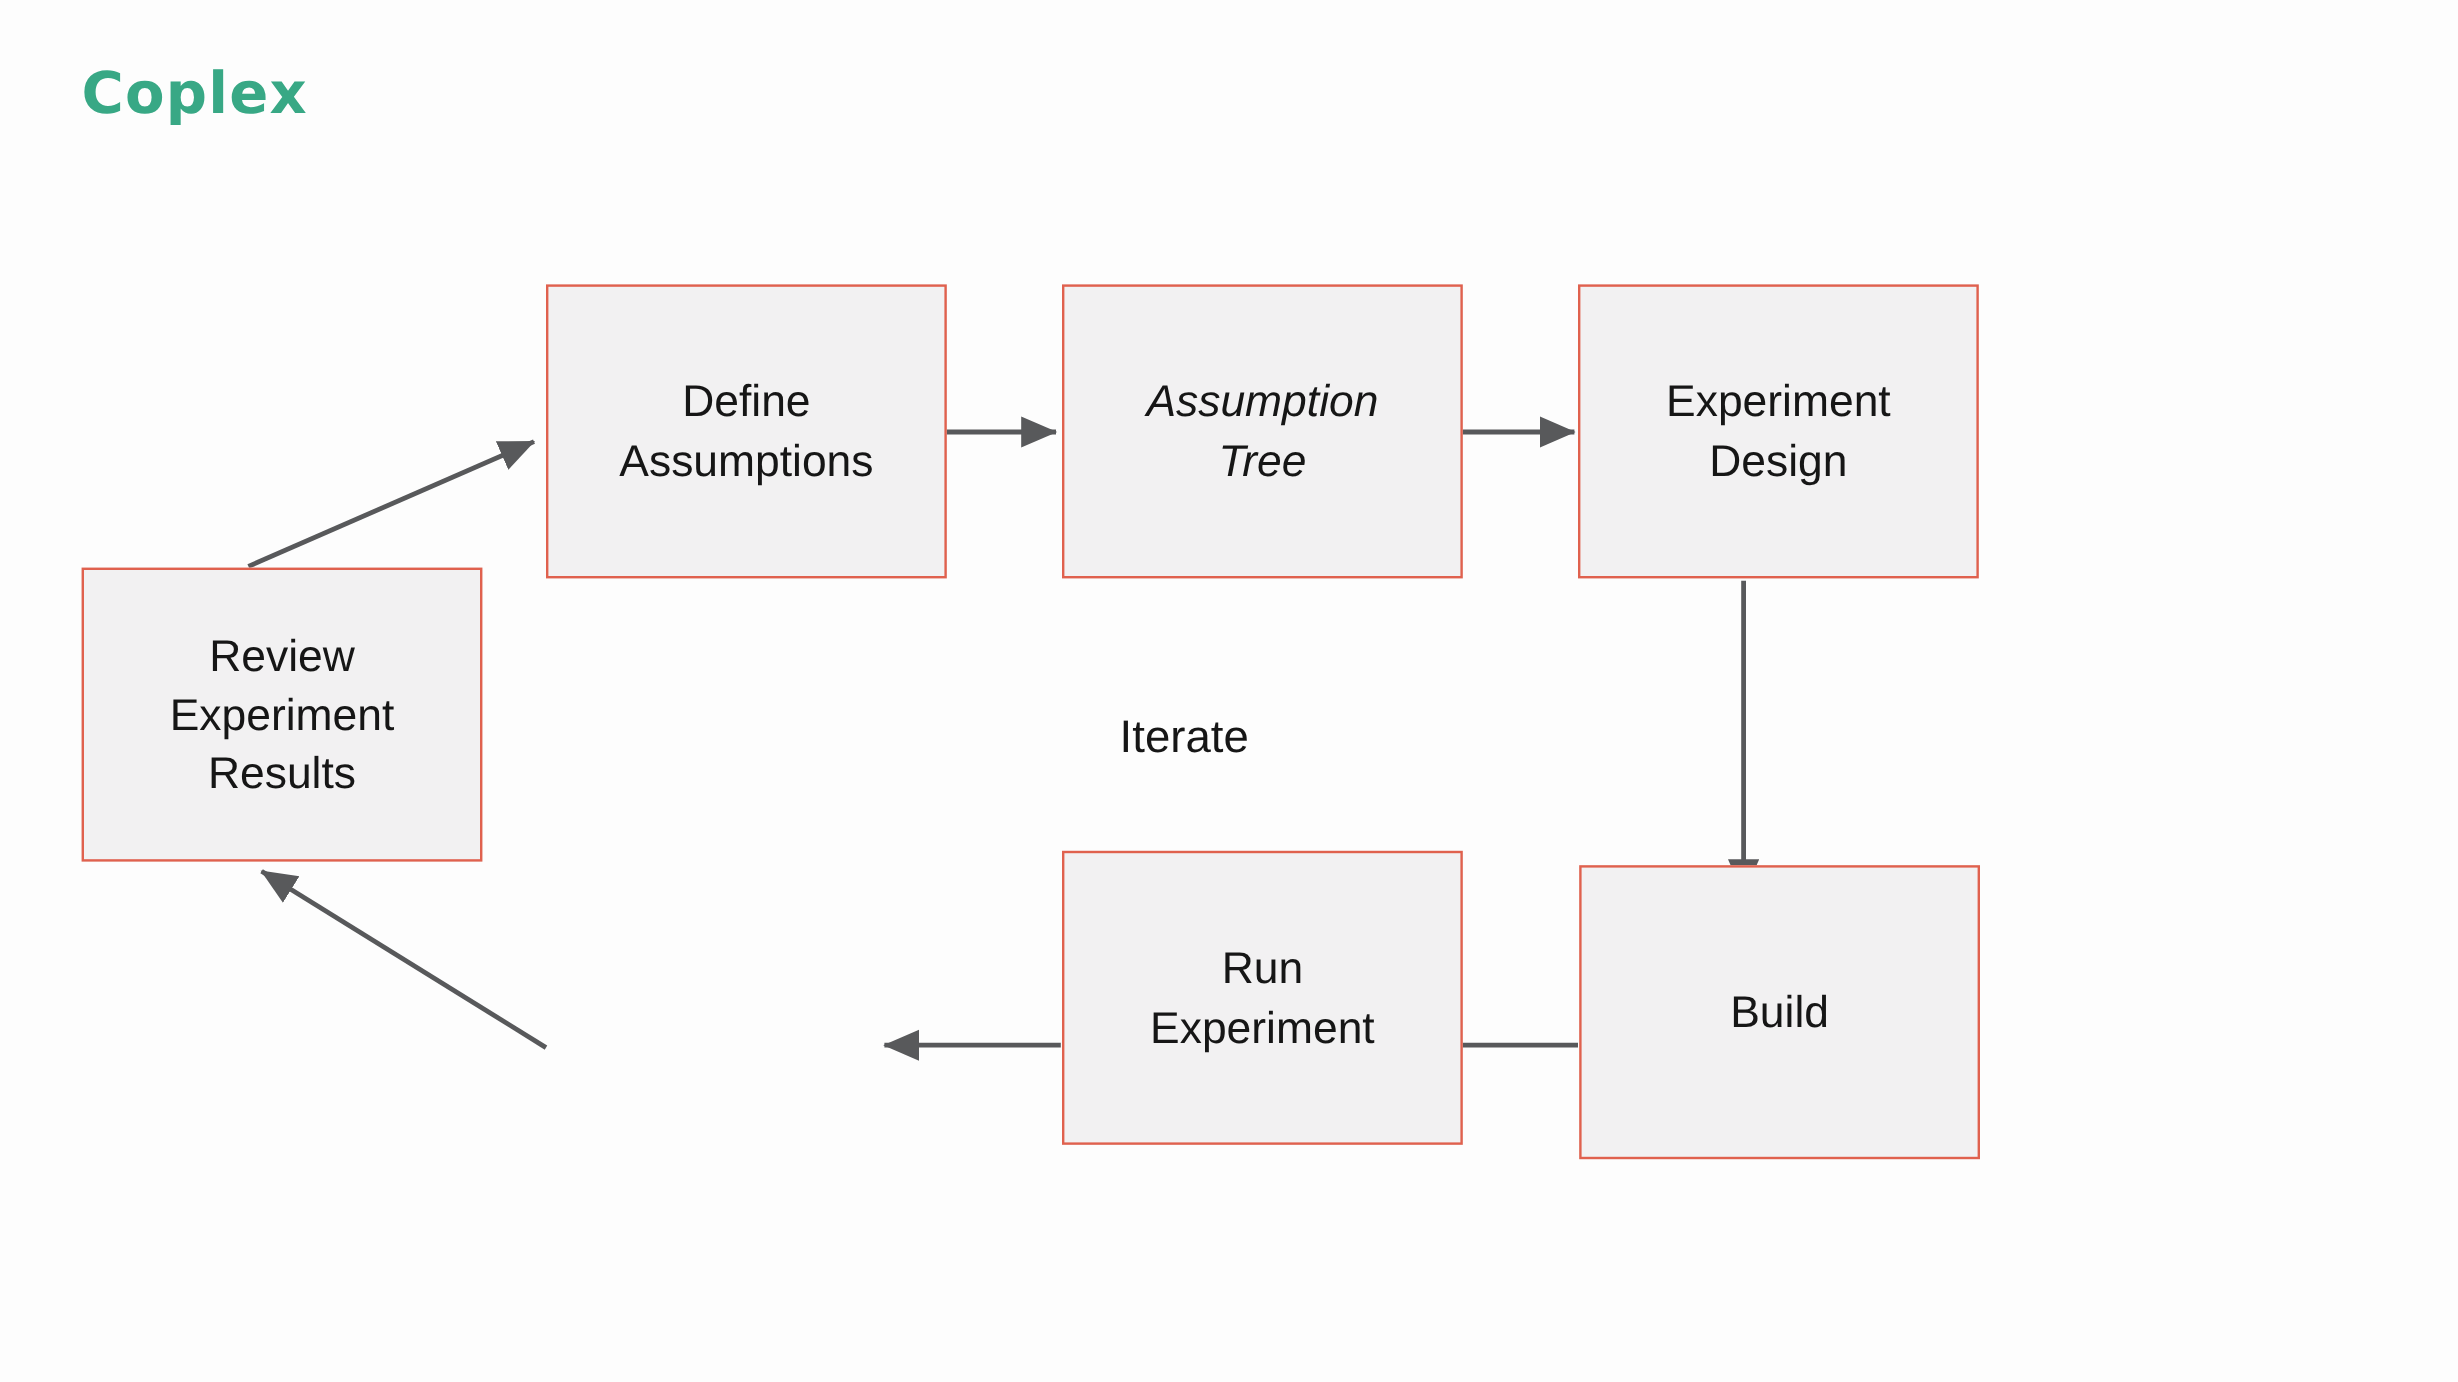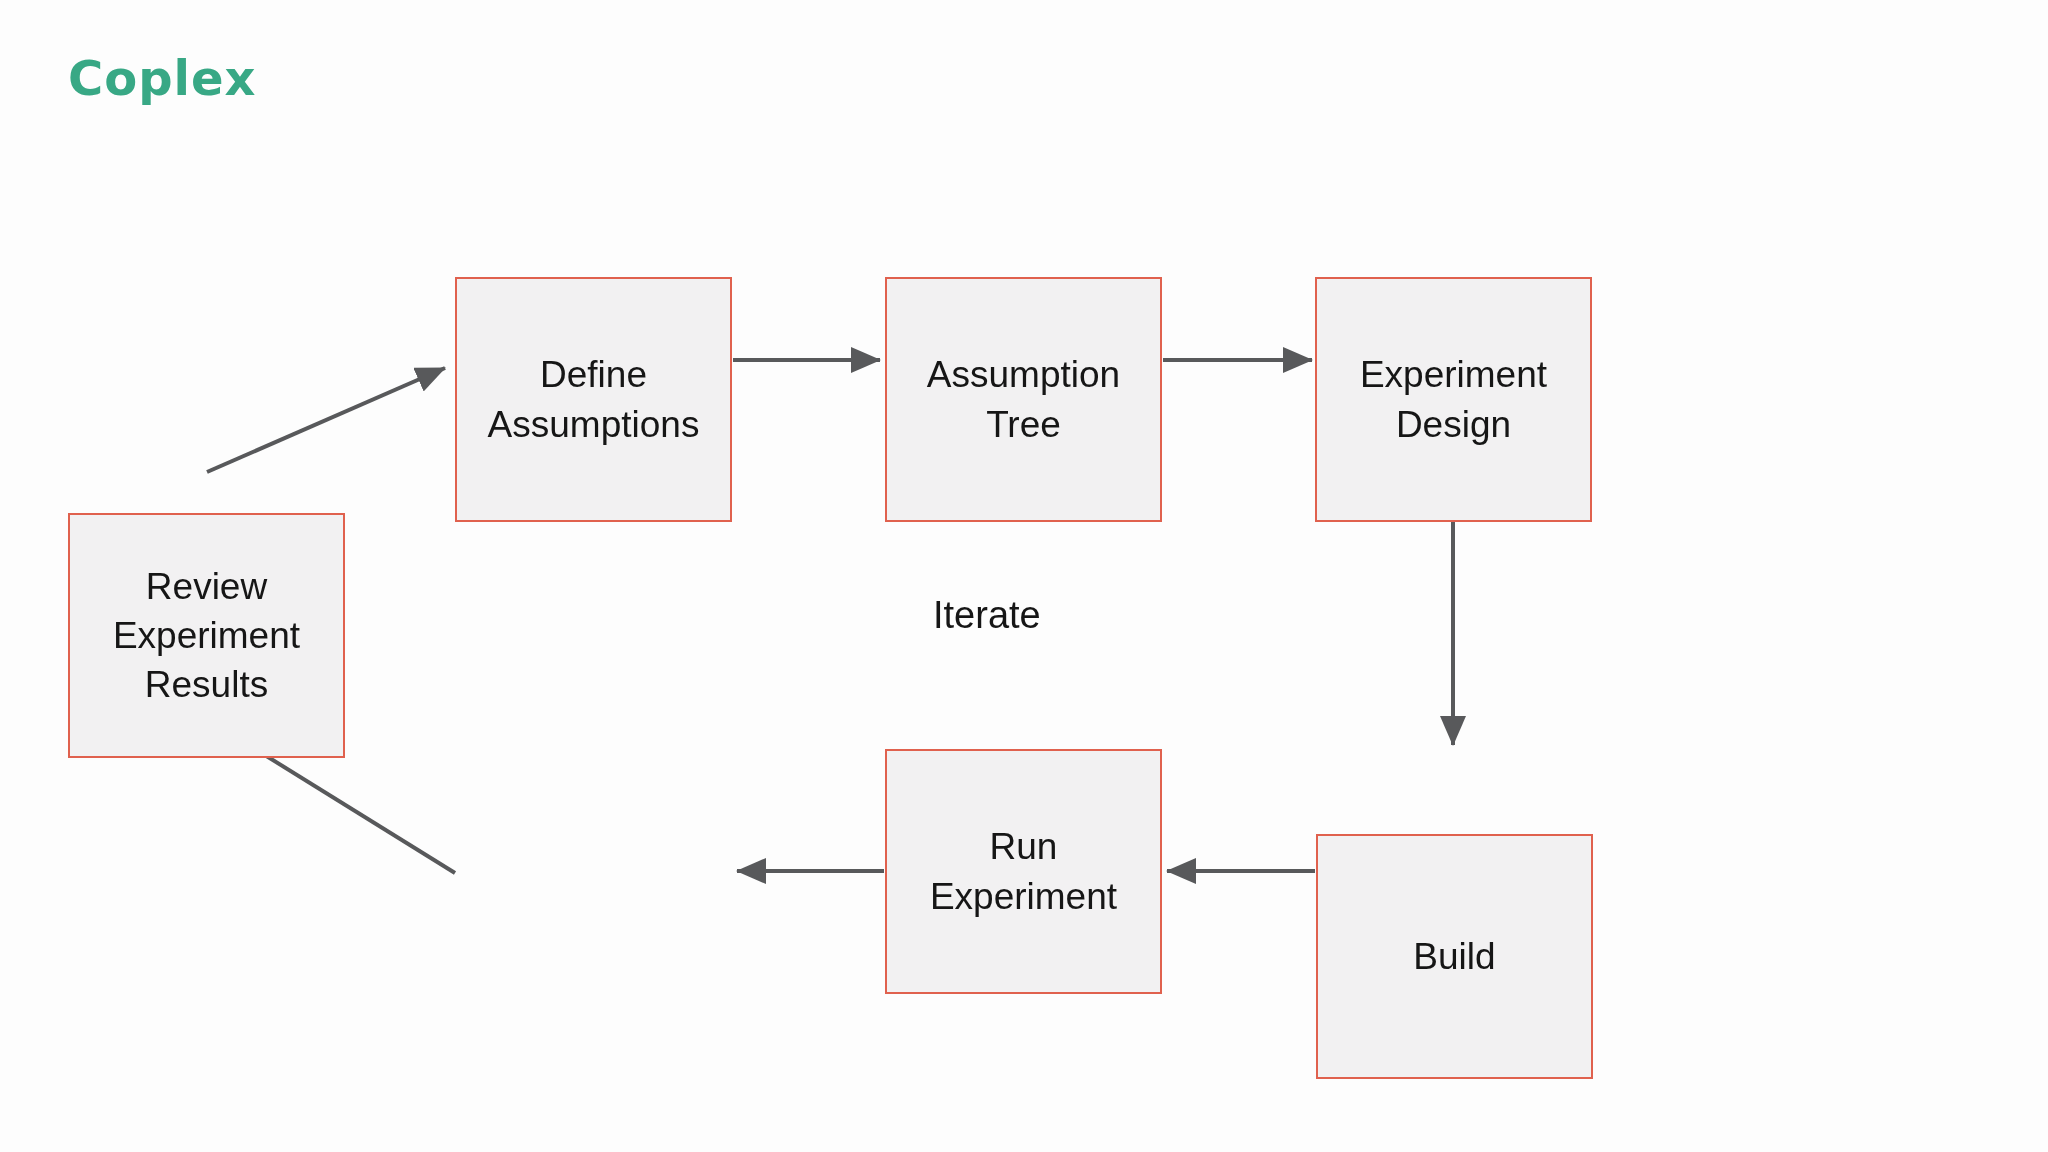--- a/index.html
+++ b/index.html
@@ -31,41 +31,40 @@
     color: var(--logo-color);
   }
   .arrow-layer {
     position: absolute;
     left: 0; top: 0;
     width: 2048px;
     height: 1152px;
   }
   .node {
     position: absolute;
-    width: 277px;
+    width: 334px;
     height: 245px;
     background: var(--node-fill);
     border: 2px solid var(--node-border);
     display: flex;
     align-items: center;
     justify-content: center;
     text-align: center;
     font-size: 37px;
     line-height: 1.33;
     color: var(--text);
     white-space: pre-line;
-    margin-top: 40px;
   }
   .node-define-assumptions        { left: 455px;  top: 237px; }
-  .node-assumption-tree           { left: 885px;  top: 237px; }
+  .node-assumption-tree           { left: 885px;  top: 237px; font-style: italic; }
   .node-experiment-design         { left: 1315px; top: 237px; }
   .node-review-experiment-results { left: 68px;   top: 473px; }
   .node-measure                   { left: 455px;  top: 749px; }
   .node-run-experiment            { left: 885px;  top: 709px; }
-  .node-build                     { left: 1316px; top: 794px; }
+  .node-build                     { left: 1316px; top: 721px; }
   .center-label {
     position: absolute;
     left: 933px;
     top: 594px;
     width: 184px;
     font-size: 38px;
     color: var(--text);
   }
 </style>
 </head>

